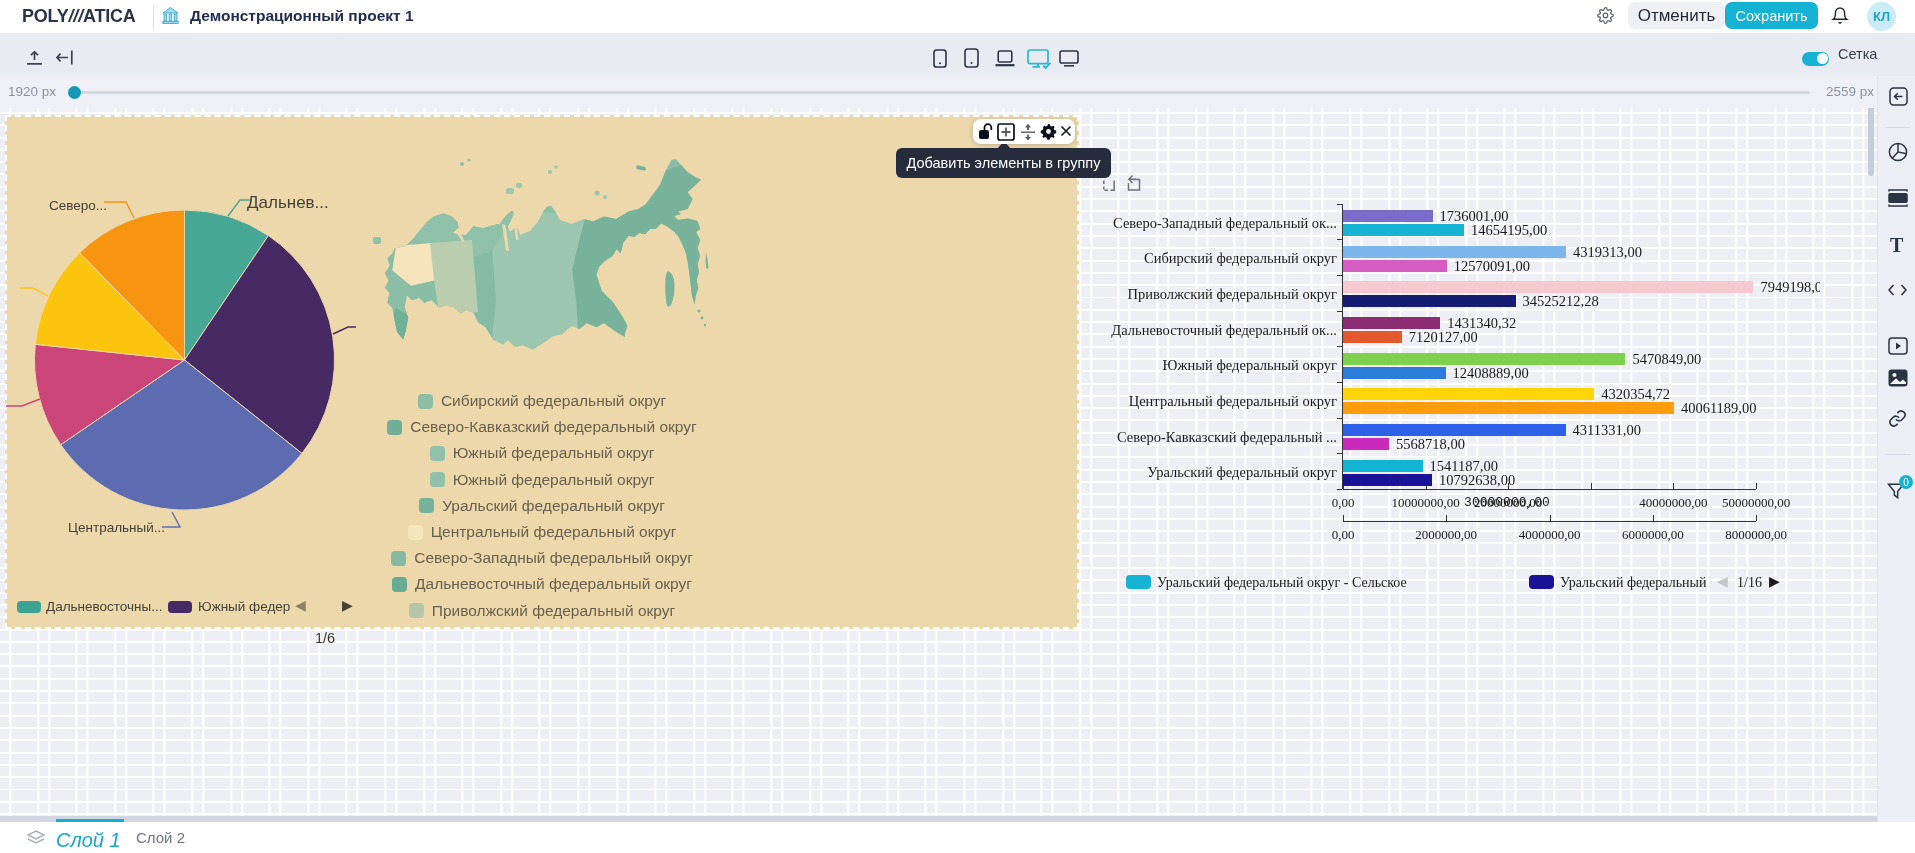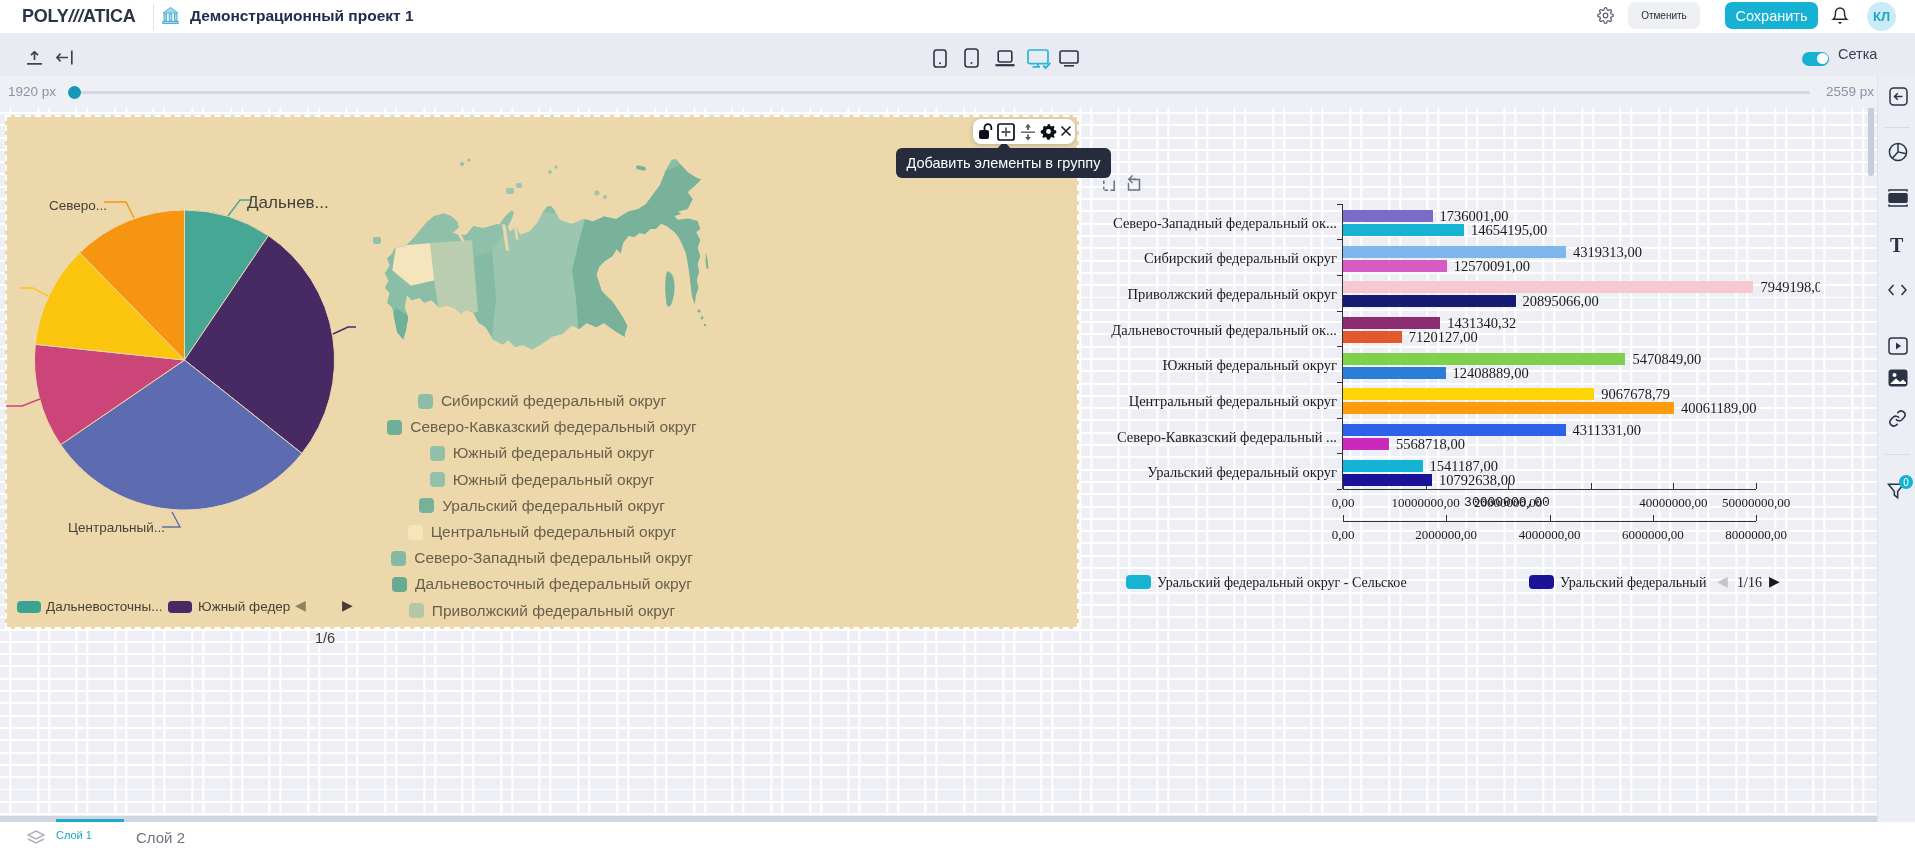--- a/index.html
+++ b/index.html
@@ -26,21 +26,21 @@
         <rect x="8.2" y="8" width="2.6" height="7"></rect>
         <rect x="13.4" y="8" width="2.6" height="7"></rect>
       <rect x="1.8" y="15.5" width="15.4" height="2"></rect>
     </g>
   </svg>
   <div class="abs" style="left:190px;top:7px;font-weight:700;font-size:15.5px;color:#212c4e;">Демонстрационный проект 1</div>
   <svg class="abs" style="left:1597px;top:7px" width="17" height="17" viewBox="0 0 24 24" fill="none" stroke="#5b6374" stroke-width="1.8">
     <circle cx="12" cy="12" r="3.2"></circle>
     <path d="M19.4 15a1.7 1.7 0 0 0 .34 1.87l.06.06a2 2 0 1 1-2.83 2.83l-.06-.06a1.7 1.7 0 0 0-1.87-.34 1.7 1.7 0 0 0-1 1.55V21a2 2 0 1 1-4 0v-.09a1.7 1.7 0 0 0-1-1.55 1.7 1.7 0 0 0-1.87.34l-.06.06a2 2 0 1 1-2.83-2.83l.06-.06a1.7 1.7 0 0 0 .34-1.87 1.7 1.7 0 0 0-1.55-1H3a2 2 0 1 1 0-4h.09a1.7 1.7 0 0 0 1.55-1 1.7 1.7 0 0 0-.34-1.87l-.06-.06a2 2 0 1 1 2.83-2.83l.06.06a1.7 1.7 0 0 0 1.87.34h.09a1.7 1.7 0 0 0 1-1.55V3a2 2 0 1 1 4 0v.09a1.7 1.7 0 0 0 1 1.55 1.7 1.7 0 0 0 1.87-.34l.06-.06a2 2 0 1 1 2.83 2.83l-.06.06a1.7 1.7 0 0 0-.34 1.87v.09a1.7 1.7 0 0 0 1.55 1H21a2 2 0 1 1 0 4h-.09a1.7 1.7 0 0 0-1.55 1z"></path>
   </svg>
-  <div class="abs" style="left:1628px;top:2px;width:72px;height:27px;background:#eff0f3;border-radius:7px;font-size:10px;color:#1f2733;display:flex;align-items:center;justify-content:center;">Отменить</div>
+  <div class="abs" style="left:1628px;top:2px;width:97px;height:27px;background:#eff0f3;border-radius:7px;font-size:17px;color:#1f2733;display:flex;align-items:center;justify-content:center;">Отменить</div>
   <div class="abs" style="left:1725px;top:2px;width:93px;height:27px;background:#15b2d3;border-radius:7px;font-size:14.5px;color:#fff;display:flex;align-items:center;justify-content:center;">Сохранить</div>
   <svg class="abs" style="left:1831px;top:6px" width="18" height="19" viewBox="0 0 24 24" fill="none" stroke="#1f2733" stroke-width="1.9">
     <path d="M18 8a6 6 0 0 0-12 0c0 7-3 9-3 9h18s-3-2-3-9"></path>
     <path d="M13.7 21a2 2 0 0 1-3.4 0" fill="#1f2733"></path>
   </svg>
   <div class="abs" style="left:1867px;top:2px;width:29px;height:29px;border-radius:50%;background:#c9ecf6;color:#23a3c7;font-weight:700;font-size:13px;display:flex;align-items:center;justify-content:center;">КЛ</div>
 </div>
 
 <div class="abs" style="left:0;top:34px;width:1915px;height:42px;background:#e8ebf2;z-index:29">
   <svg class="abs" style="left:26px;top:17px" width="17" height="14" viewBox="0 0 17 14" fill="none" stroke="#3c4454" stroke-width="1.7">
@@ -237,34 +237,34 @@
 <div class="abs serif vallab" style="left:1471.0px;top:113.9px;">14654195,00</div>
 <div class="abs serif catlab" style="left:1077px;top:142.2px;width:260px;">Сибирский федеральный округ</div>
 <div class="abs" style="left:1343px;top:137.7px;width:223.0px;height:12px;background:#7cb6ec"></div>
 <div class="abs serif vallab" style="left:1573.0px;top:135.7px;">4319313,00</div>
 <div class="abs" style="left:1343px;top:151.6px;width:103.8px;height:12px;background:#d55cc0"></div>
 <div class="abs serif vallab" style="left:1453.8px;top:149.6px;">12570091,00</div>
 <div class="abs serif catlab" style="left:1077px;top:177.9px;width:260px;">Приволжский федеральный округ</div>
 <div class="abs" style="left:1343px;top:173.4px;width:410.4px;height:12px;background:#f6c9d1"></div>
 <div class="abs serif vallab" style="left:1760.4px;top:171.4px;">7949198,00</div>
 <div class="abs" style="left:1343px;top:187.3px;width:172.6px;height:12px;background:#151c71"></div>
-<div class="abs serif vallab" style="left:1522.6px;top:185.3px;">20895066,00</div>
+<div class="abs serif vallab" style="left:1522.6px;top:185.3px;">34525212,28</div>
 <div class="abs serif catlab" style="left:1077px;top:213.5px;width:260px;">Дальневосточный федеральный ок...</div>
 <div class="abs" style="left:1343px;top:209.0px;width:97.3px;height:12px;background:#8c2d74"></div>
 <div class="abs serif vallab" style="left:1447.3px;top:207.0px;">1431340,32</div>
 <div class="abs" style="left:1343px;top:222.9px;width:58.8px;height:12px;background:#e2592e"></div>
 <div class="abs serif vallab" style="left:1408.8px;top:220.9px;">7120127,00</div>
 <div class="abs serif catlab" style="left:1077px;top:249.2px;width:260px;">Южный федеральный округ</div>
 <div class="abs" style="left:1343px;top:244.7px;width:282.4px;height:12px;background:#7ed04d"></div>
 <div class="abs serif vallab" style="left:1632.4px;top:242.7px;text-align:right;">5470849,00</div>
 <div class="abs" style="left:1343px;top:258.6px;width:102.5px;height:12px;background:#2c7cda"></div>
 <div class="abs serif vallab" style="left:1452.5px;top:256.6px;">12408889,00</div>
 <div class="abs serif catlab" style="left:1077px;top:284.9px;width:260px;">Центральный федеральный округ</div>
 <div class="abs" style="left:1343px;top:280.4px;width:251.2px;height:12px;background:#fed405"></div>
-<div class="abs serif vallab" style="left:1601.2px;top:278.4px;">9067678,79</div>
+<div class="abs serif vallab" style="left:1601.2px;top:278.4px;">4320354,72</div>
 <div class="abs" style="left:1343px;top:294.3px;width:330.9px;height:12px;background:#fe9d0b"></div>
 <div class="abs serif vallab" style="left:1680.9px;top:292.3px;">40061189,00</div>
 <div class="abs serif catlab" style="left:1077px;top:320.6px;width:260px;">Северо-Кавказский федеральный ...</div>
 <div class="abs" style="left:1343px;top:316.1px;width:222.6px;height:12px;background:#2d62e8"></div>
 <div class="abs serif vallab" style="left:1572.6px;top:314.1px;">4311331,00</div>
 <div class="abs" style="left:1343px;top:330.0px;width:46.0px;height:12px;background:#ca2abc"></div>
 <div class="abs serif vallab" style="left:1396.0px;top:328.0px;">5568718,00</div>
 <div class="abs serif catlab" style="left:1077px;top:356.3px;width:260px;">Уральский федеральный округ</div>
 <div class="abs" style="left:1343px;top:351.8px;width:79.6px;height:12px;background:#12b3d3"></div>
 <div class="abs serif vallab" style="left:1429.6px;top:349.8px;">1541187,00</div>
@@ -317,21 +317,21 @@
 </div>
 <div class="abs" style="left:896px;top:148px;width:215px;height:30px;background:#272c3c;border-radius:6px;color:#fff;font-size:14.5px;display:flex;align-items:center;justify-content:center;z-index:39">Добавить элементы в группу</div>
 <div class="abs" style="left:997px;top:141px;width:0;height:0;border-left:7px solid transparent;border-right:7px solid transparent;border-bottom:8px solid #272c3c;z-index:39"></div>
 
 <div class="abs" style="left:0;top:816px;width:1877px;height:6px;background:#d2d6e2;z-index:28"></div>
 <div class="abs" style="left:0;top:822px;width:1915px;height:31px;background:#fff;z-index:30">
   <svg class="abs" style="left:27px;top:8px" width="18" height="16" viewBox="0 0 18 16" fill="none" stroke="#a8aebd" stroke-width="1.4">
     <path d="M9 1 L17 5 L9 9 L1 5 Z"></path>
     <path d="M1 9 L9 13 L17 9"></path>
   </svg>
-  <div class="abs" style="left:56px;top:7px;font-size:11px;font-weight:500;color:#18a7c8;">Слой 1</div>
+  <div class="abs" style="left:56px;top:7px;font-size:20px;font-weight:500;color:#18a7c8;font-style:italic;">Слой 1</div>
   <div class="abs" style="left:136px;top:7px;font-size:15px;color:#6e7482;">Слой 2</div>
 </div>
 <div class="abs" style="left:56px;top:818.5px;width:68px;height:3.5px;background:#16aecd;z-index:31"></div>
 
 <div class="abs" style="left:1877px;top:76px;width:38px;height:746px;background:#eceef5;border-left:1px solid #dfe3ec;z-index:29">
   <svg class="abs" style="left:11px;top:11px" width="19" height="19" viewBox="0 0 19 19" fill="none" stroke="#2b3442" stroke-width="1.5">
     <rect x="1" y="1" width="17" height="17" rx="3.5"></rect>
     <path d="M13.5 9.5 H6 M8.8 6.2 L5.5 9.5 L8.8 12.8"></path>
   </svg>
   <div class="abs" style="left:7px;top:51px;width:25px;height:1px;background:#d6dae4"></div>

